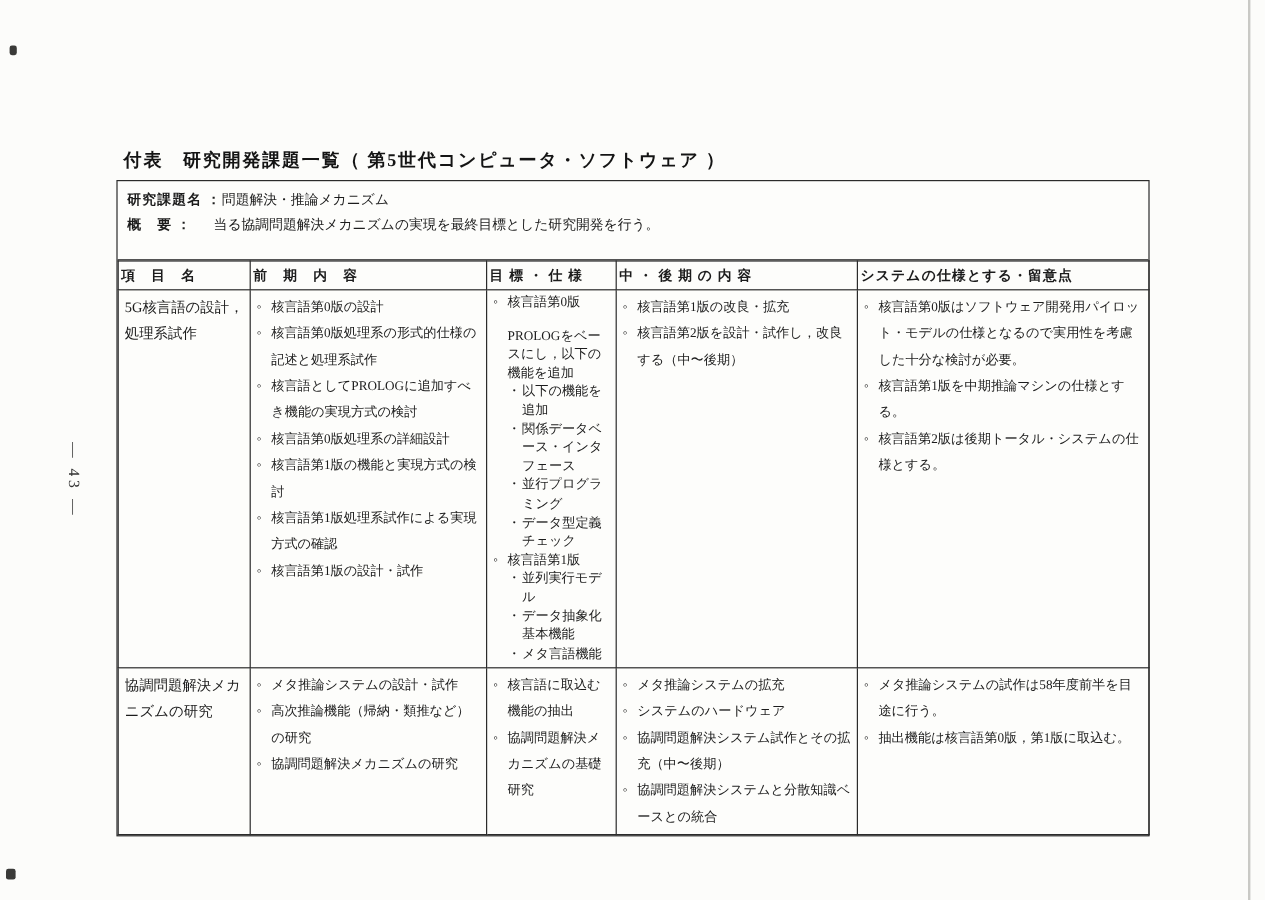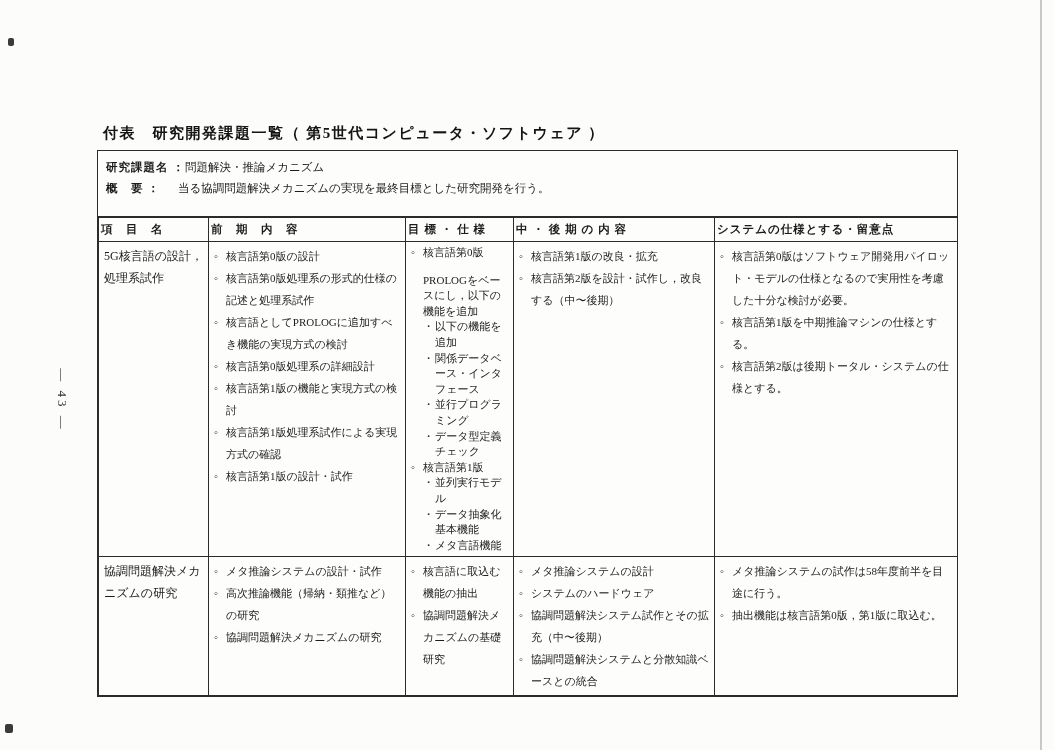--- a/index.html
+++ b/index.html
@@ -224,21 +224,21 @@
               <span class="txt">核言語に取込む機能の抽出</span>
             </div>
             <div class="item l0">
               <span class="bullet">◦</span>
               <span class="txt">協調問題解決メカニズムの基礎研究</span>
             </div>
           </td>
           <td>
             <div class="item l0">
               <span class="bullet">◦</span>
-              <span class="txt">メタ推論システムの設計</span>
+              <span class="txt">メタ推論システムの拡充</span>
             </div>
             <div class="item l0">
               <span class="bullet">◦</span>
               <span class="txt">システムのハードウェア</span>
             </div>
             <div class="item l0">
               <span class="bullet">◦</span>
               <span class="txt">協調問題解決システム試作とその拡充（中〜後期）</span>
             </div>
             <div class="item l0">

